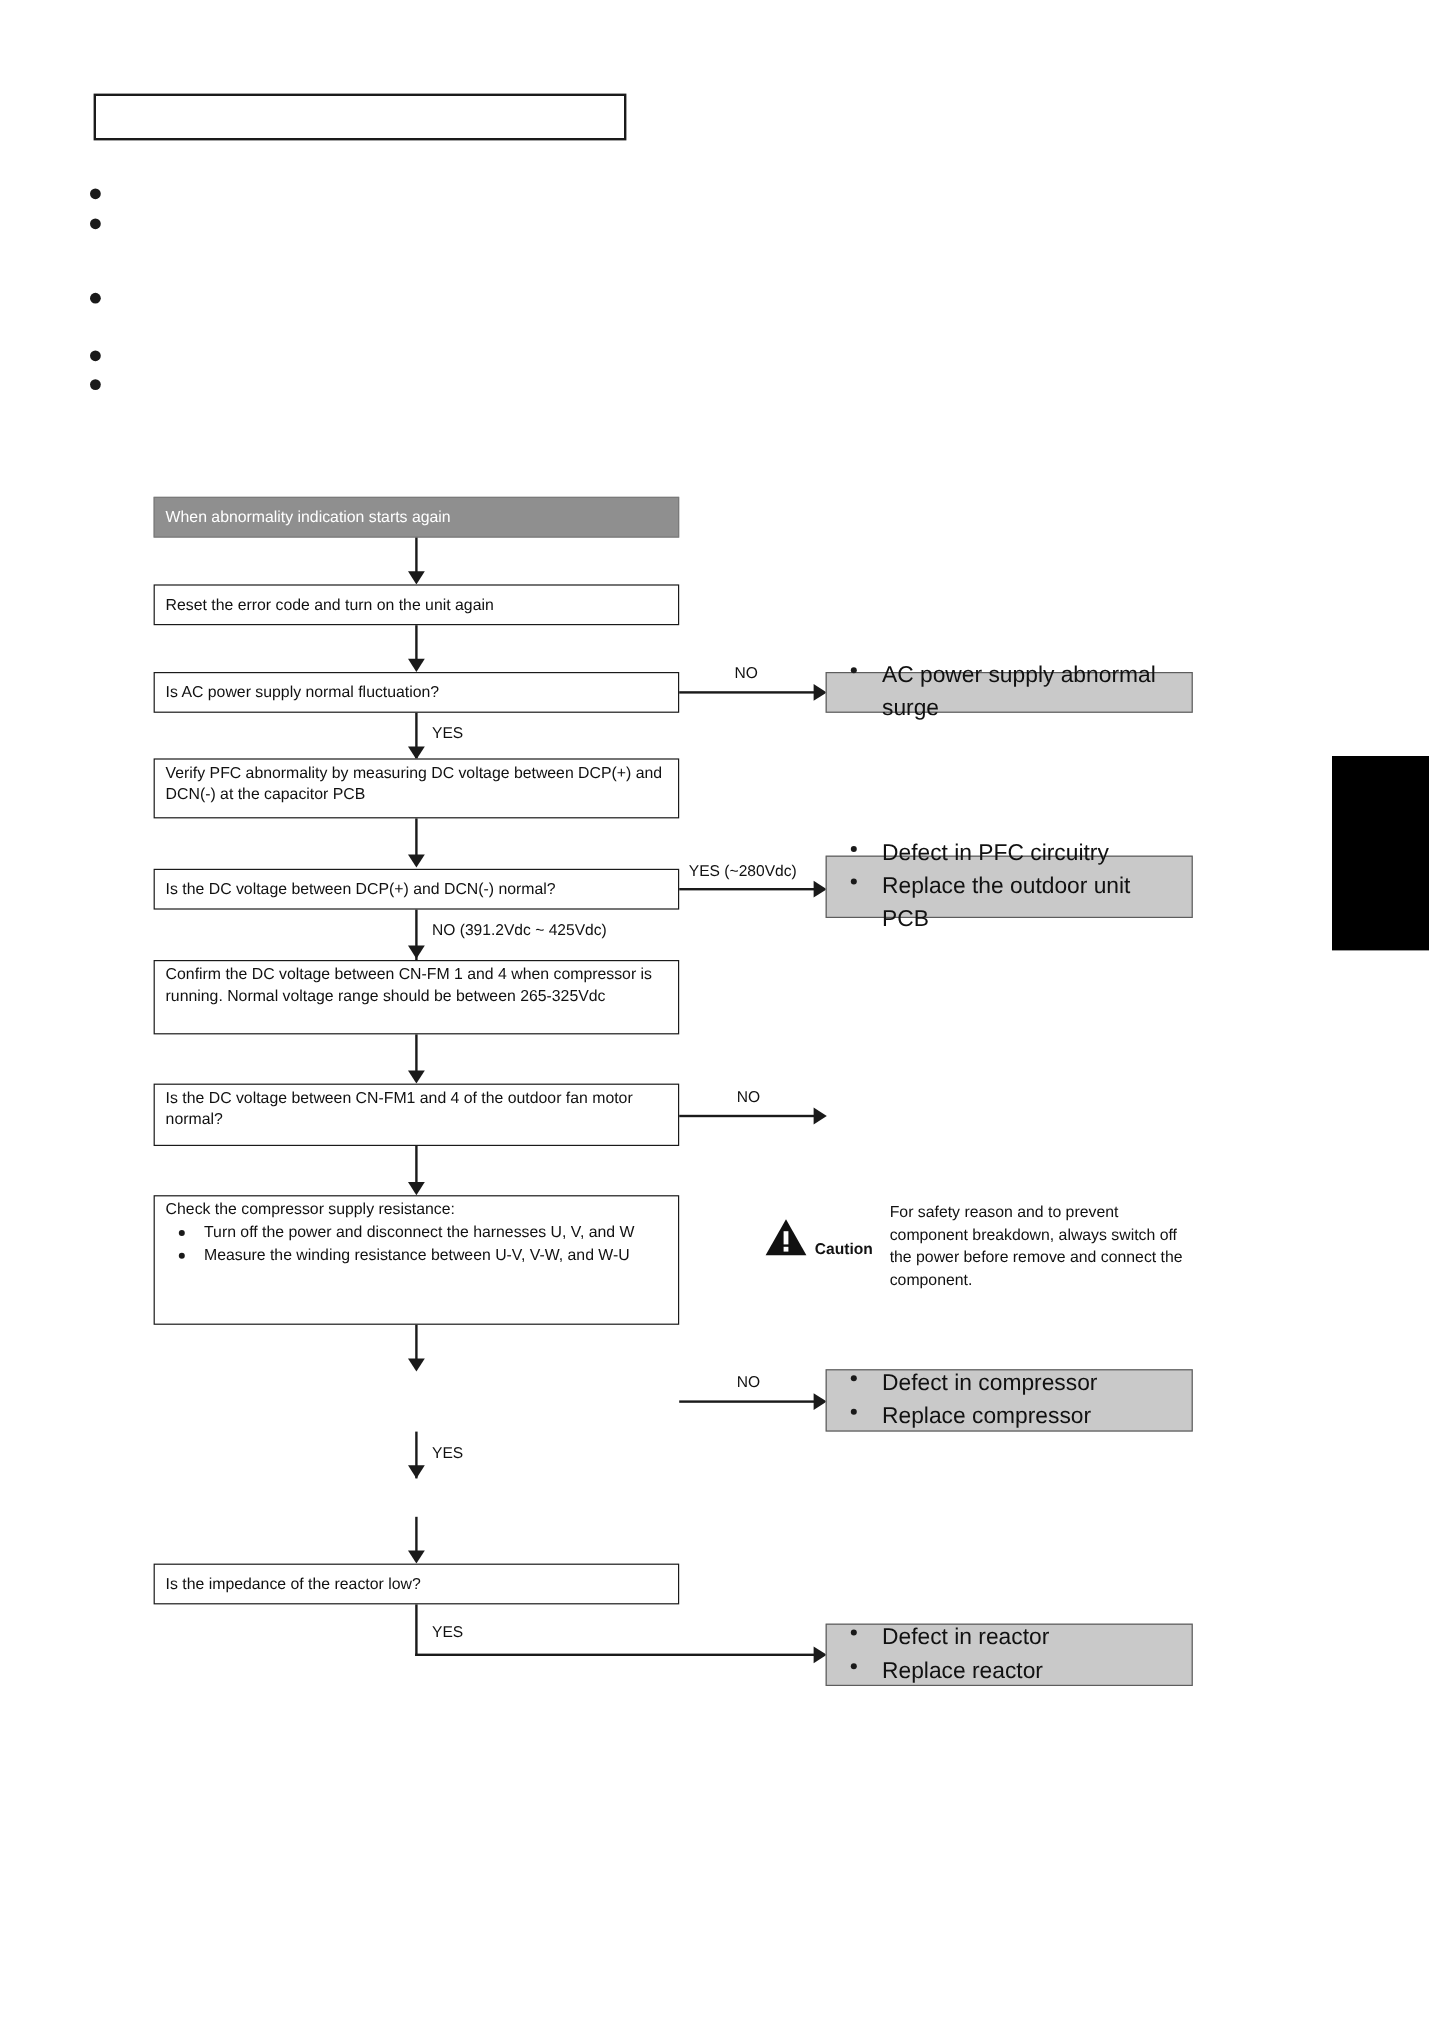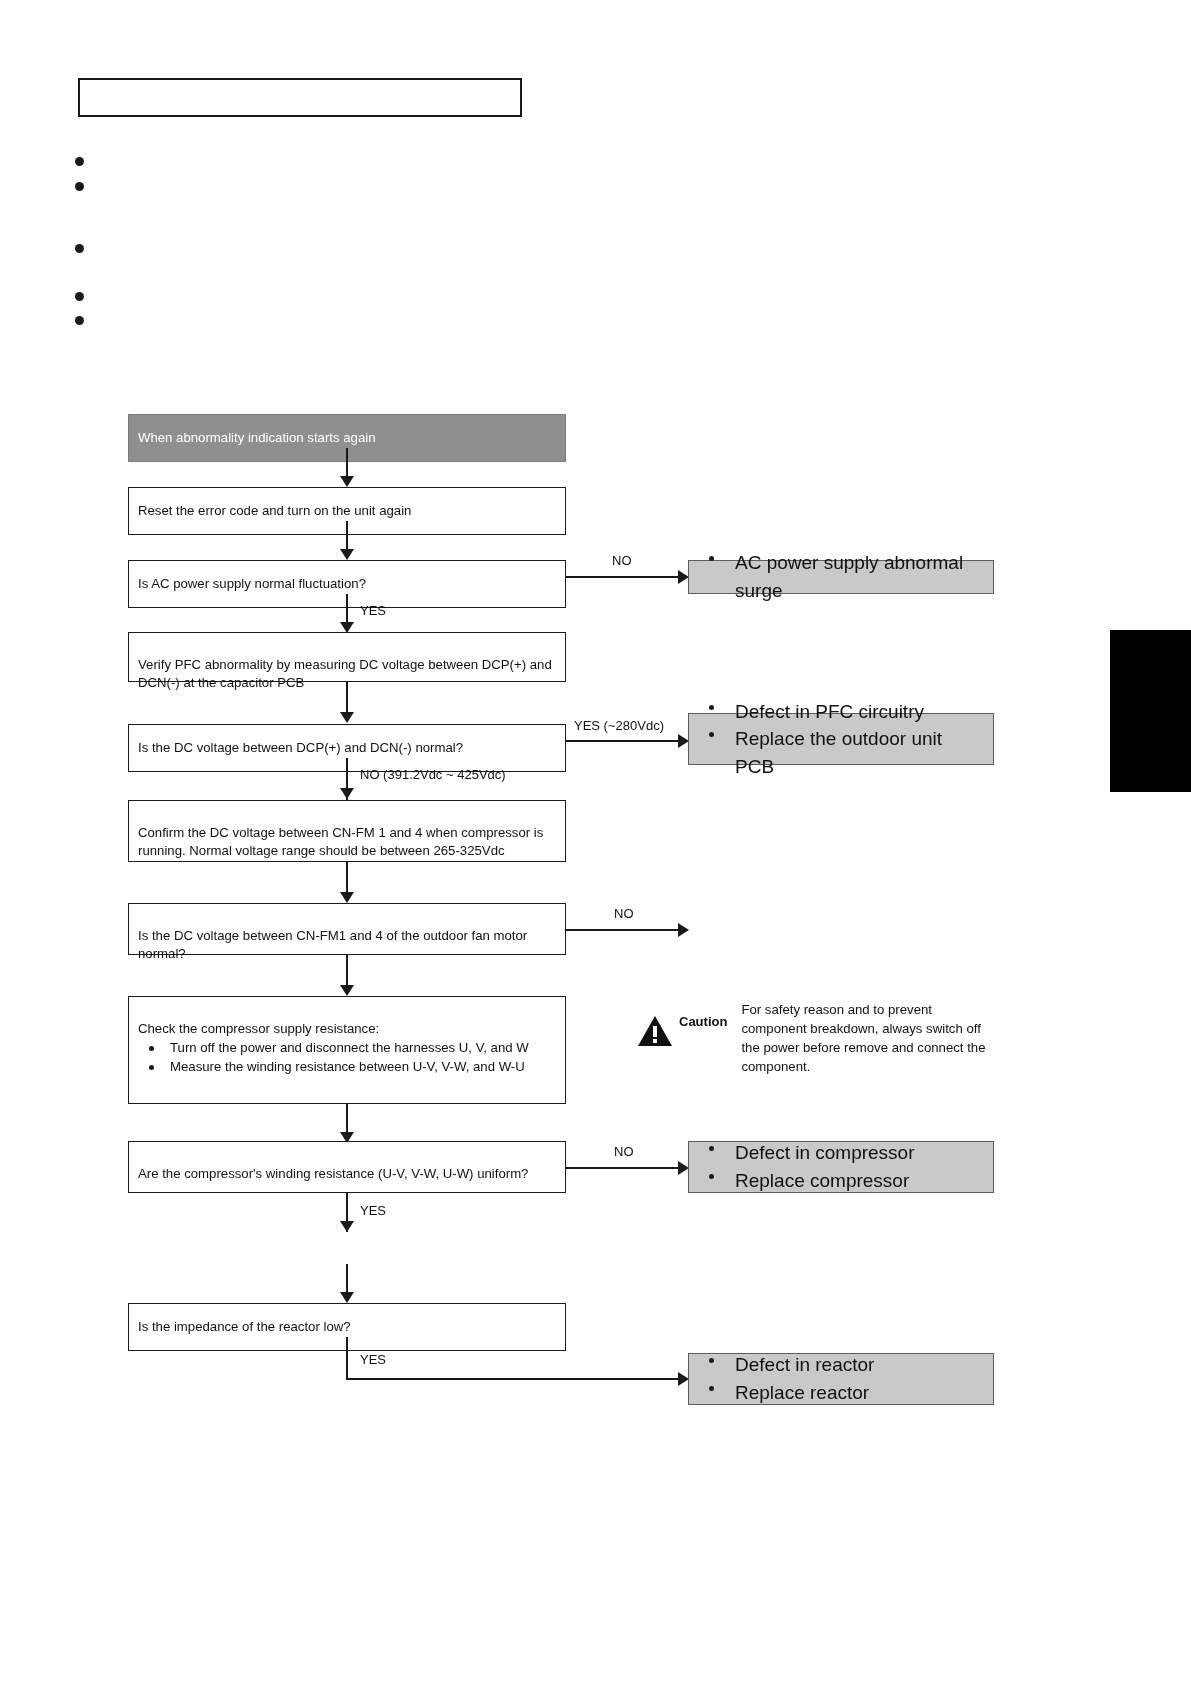--- a/index.html
+++ b/index.html
@@ -27,21 +27,21 @@
     background: #1a1a1a;
   }
 
   
   .fbox {
     position: absolute;
     border: 1.6px solid #1a1a1a;
     background: #ffffff;
     font-size: 13.2px;
     line-height: 1.35;
-    padding: 23px 9px;
+    padding: 2px 9px;
     color: #111111;
   }
   .fbox.head {
     background: #8f8f8f;
     border-color: #7a7a7a;
     color: #ffffff;
     display: flex;
     align-items: center;
   }
   .fbox.center-v { display: flex; align-items: center; }
@@ -121,21 +121,21 @@
   }
 
   
   .caution-wrap {
     position: absolute;
     display: flex;
     align-items: flex-start;
   }
   .caution-mark {
     display: flex;
-    align-items: flex-start;
+    align-items: flex-end;
     margin-top: 14px;
   }
   .caution-label {
     font-size: 13px;
     font-weight: bold;
     margin-left: 5px;
     color: #111111;
   }
   .caution-text {
     font-size: 13.2px;
@@ -263,23 +263,20 @@
         <rect x="17" y="25" width="4" height="4" fill="#ffffff"></rect>
       </svg>
       <span class="caution-label">Caution</span>
     </div>
     <div class="caution-text">For safety reason and to prevent component breakdown, always switch off the power before remove and connect the component.</div>
   </div>
 
   <div class="vline" style="left:346px; top:1104px; height:32px;"></div>
   <div class="arrow-down" style="left:340px; top:1132px;"></div>
 
-  <div class="fbox" style="left:128px; top:1141px; width:438px; height:52px;">
-    <span>Are the compressor's winding resistance (U-V, V-W, U-W) uniform?</span>
-  </div>
 
   <div class="hline" style="left:566px; top:1167px; width:115px;"></div>
   <div class="arrow-right" style="left:678px; top:1161px;"></div>
   <div class="edge-label" style="left:614px; top:1144px;">NO</div>
 
   <div class="resbox" style="left:688px; top:1141px; width:306px; height:52px;">
     <ul>
       <li>Defect in compressor</li>
       <li>Replace compressor</li>
     </ul>

